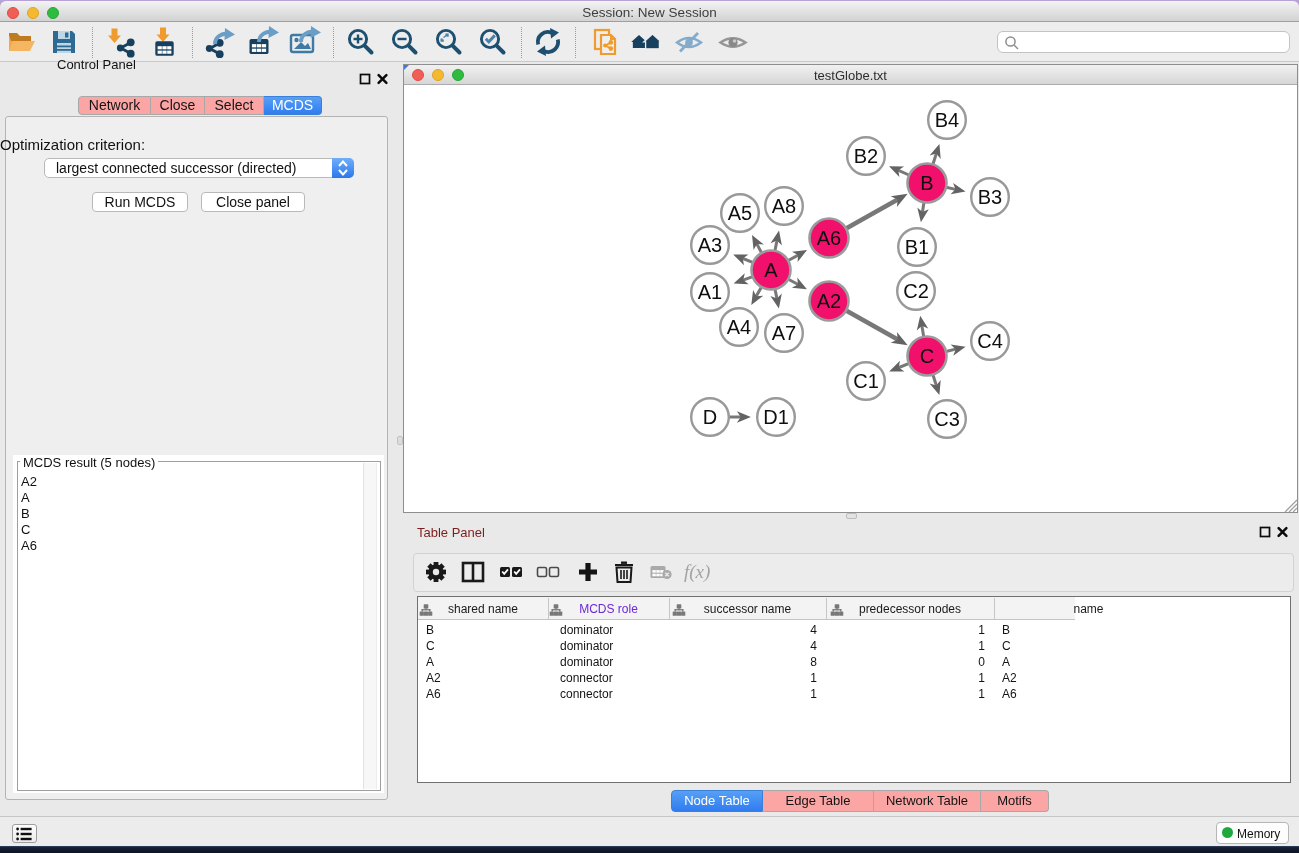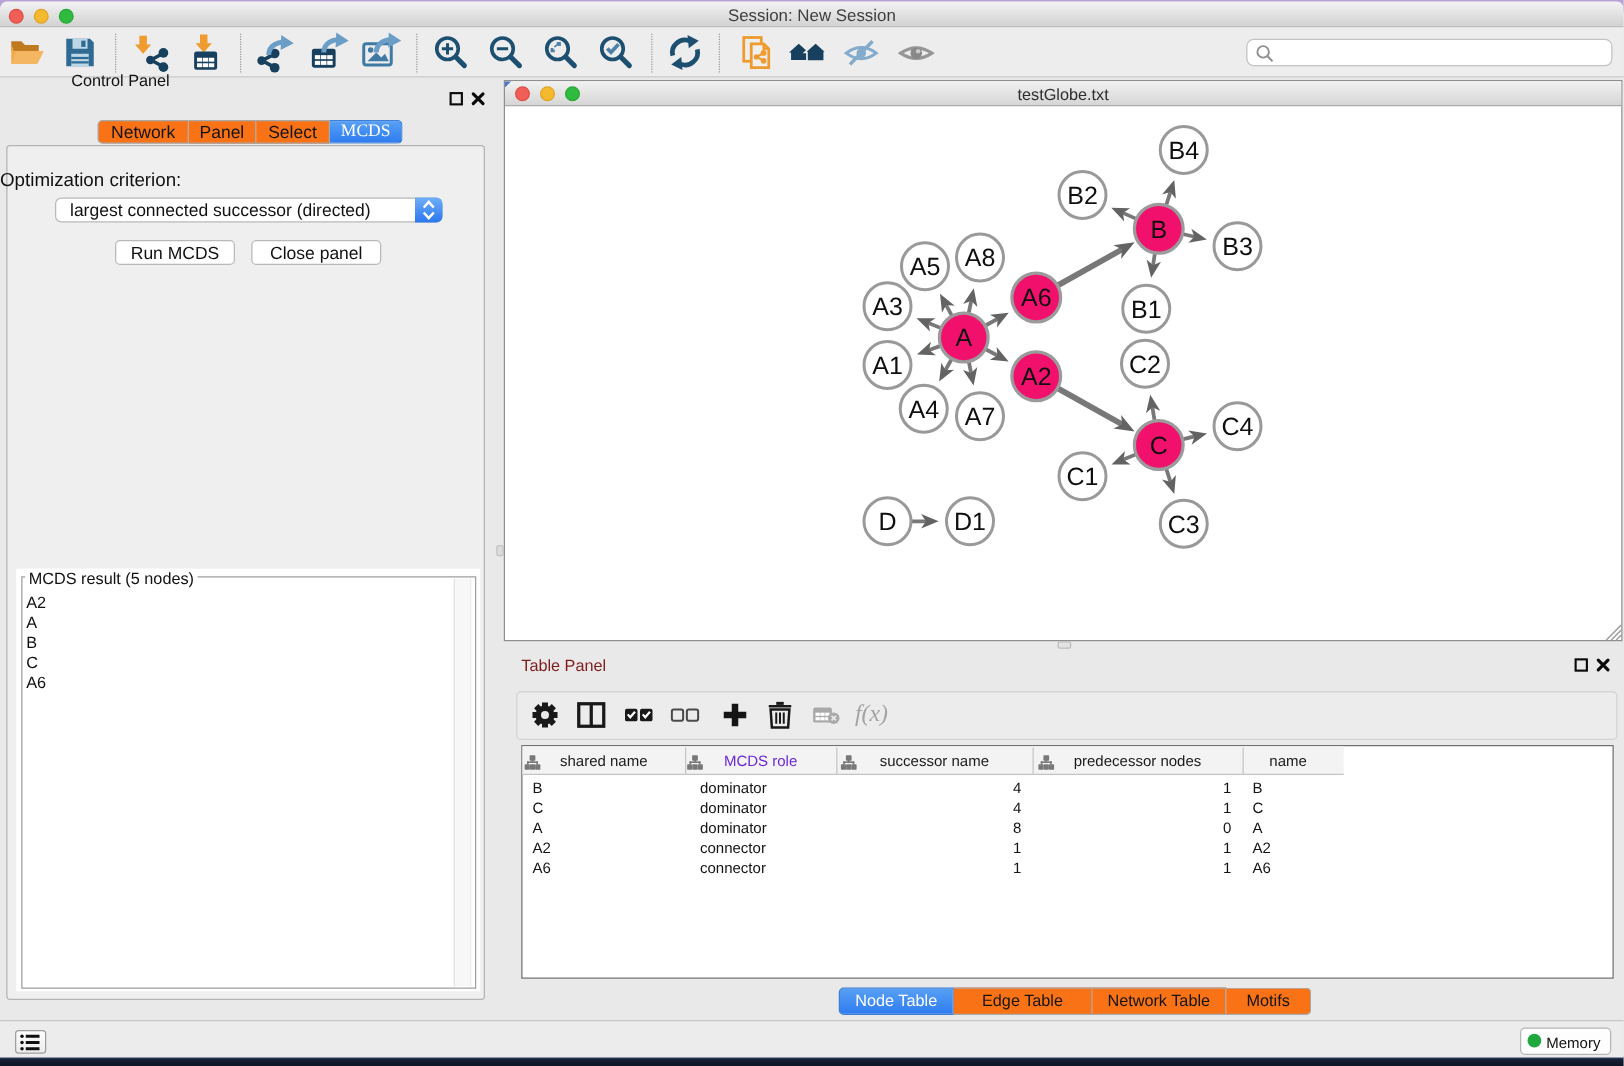--- a/index.html
+++ b/index.html
@@ -1,20 +1,20 @@
 <!DOCTYPE html>
 <html><head><meta charset="utf-8"><style>
 * { margin:0; padding:0; box-sizing:border-box; }
 html,body { width:1299px; height:853px; overflow:hidden; }
 body { font-family:"Liberation Sans", sans-serif; background:#e9e9e9; position:relative; }
 .abs { position:absolute; }
 .vsep { position:absolute; top:27px; height:31px; width:0; border-left:1px dotted #9b9b9b; }
 .trafficlight { position:absolute; width:12px; height:12px; border-radius:50%; }
 .seg { position:absolute; display:flex; }
-.seg span { display:block; background:#f97316; color:#141414; text-align:center; border:1px solid #a8a8a8; border-left:none; line-height:17px; }
+.seg span { display:block; background:#fca5a5; color:#141414; text-align:center; border:1px solid #a8a8a8; border-left:none; line-height:17px; }
 .seg span:first-child { border-left:1px solid #a8a8a8; border-radius:4px 0 0 4px; }
 .seg span:last-child { border-radius:0 4px 4px 0; }
 .seg span.sel { background:linear-gradient(#57a0f5,#2f7cf0); color:#fff; border-color:#3c7fd8; }
 </style></head><body>
 
 <div class="abs" style="left:0;top:0;width:1299px;height:10px;background:#b7a1d6;"></div>
 <div class="abs" style="left:0;top:845px;width:1299px;height:8px;background:linear-gradient(#45587c,#141d33 35%,#0d1425);"></div>
 
 <div class="abs" style="left:0;top:1px;width:1299px;height:21px;background:linear-gradient(#f3f3f3,#d2d2d2);border-bottom:1px solid #9f9f9f;border-radius:6px 6px 0 0;"></div>
 <div class="trafficlight" style="left:7px;top:7px;background:#f15e56;border:0.5px solid #dd4e46;"></div>
@@ -172,23 +172,23 @@
 <div class="abs" style="left:13px;top:57px;font-size:13px;color:#111;margin-left:44px;">Control Panel</div>
 <svg width="34" height="18" viewBox="0 0 34 18" style="position:absolute;left:357px;top:70px;">
     <rect x="3.5" y="4.5" width="9" height="9" fill="none" stroke="#0a0a0a" stroke-width="1.7"></rect>
     <g transform="translate(25.5,9)">
       <path d="M-3.9,-3.9 L3.9,3.9 M3.9,-3.9 L-3.9,3.9" stroke="#0a0a0a" stroke-width="2.5" stroke-linecap="round"></path>
     </g>
   </svg>
 <div class="abs" style="left:5px;top:116px;width:383px;height:684px;background:#efefef;border:1px solid #b3b3b3;border-radius:3px;"></div>
 <div class="seg" style="left:78px;top:96px;font-size:14px;">
 <span style="width:73px;">Network</span>
-    <span style="width:54px;">Panel</span>
+    <span style="width:54px;">Close</span>
     <span style="width:59px;">Select</span>
-    <span class="sel" style="width:58px;font-family:Liberation Serif, serif;">MCDS</span>
+    <span class="sel" style="width:58px;">MCDS</span>
 </div>
 
 <div class="abs" style="left:0px;top:136px;width:396px;text-align:left;font-size:15px;color:#111;">Optimization criterion:</div>
 <div class="abs" style="left:44px;top:158px;width:310px;height:20px;background:#fff;border:1px solid #b9b9b9;border-radius:5px;"></div>
 <div class="abs" style="left:56px;top:160px;font-size:14px;color:#111;">largest connected successor (directed)</div>
 <div class="abs" style="left:332px;top:158px;width:22px;height:20px;background:linear-gradient(#6faef8,#2a78ef);border-radius:0 5px 5px 0;"></div>
 <svg width="22" height="20" viewBox="0 0 22 20" style="position:absolute;left:332px;top:158px;">
     <path d="M7,8 L11,3.5 L15,8" fill="none" stroke="#fff" stroke-width="2"></path>
     <path d="M7,12 L11,16.5 L15,12" fill="none" stroke="#fff" stroke-width="2"></path>
   </svg>
@@ -414,21 +414,21 @@
       <rect x="-4.4" y="-0.9" width="8.8" height="1.3"></rect>
       <rect x="-0.65" y="-2.2" width="1.3" height="2.4"></rect>
       <rect x="-4.4" y="-0.9" width="1.3" height="2.4"></rect>
       <rect x="3.1" y="-0.9" width="1.3" height="2.4"></rect>
     </g>
   </svg>
 <div class="abs" style="left:418px;top:602px;width:130px;text-align:center;font-size:12px;color:#1a1a1a;">shared name</div>
 <div class="abs" style="left:548px;top:602px;width:121px;text-align:center;font-size:12px;color:#6d28d9;">MCDS role</div>
 <div class="abs" style="left:669px;top:602px;width:157px;text-align:center;font-size:12px;color:#1a1a1a;">successor name</div>
 <div class="abs" style="left:826px;top:602px;width:168px;text-align:center;font-size:12px;color:#1a1a1a;">predecessor nodes</div>
-<div class="abs" style="left:990px;top:602px;width:81px;text-align:center;font-size:12px;color:#1a1a1a;">name</div>
+<div class="abs" style="left:1048px;top:602px;width:81px;text-align:center;font-size:12px;color:#1a1a1a;">name</div>
 <div class="abs" style="left:426px;top:623px;font-size:12px;color:#141414;">B</div>
 <div class="abs" style="left:560px;top:623px;font-size:12px;color:#141414;">dominator</div>
 <div class="abs" style="left:717px;top:623px;width:100px;text-align:right;font-size:12px;color:#141414;">4</div>
 <div class="abs" style="left:885px;top:623px;width:100px;text-align:right;font-size:12px;color:#141414;">1</div>
 <div class="abs" style="left:1002px;top:623px;font-size:12px;color:#141414;">B</div>
 <div class="abs" style="left:426px;top:639px;font-size:12px;color:#141414;">C</div>
 <div class="abs" style="left:560px;top:639px;font-size:12px;color:#141414;">dominator</div>
 <div class="abs" style="left:717px;top:639px;width:100px;text-align:right;font-size:12px;color:#141414;">4</div>
 <div class="abs" style="left:885px;top:639px;width:100px;text-align:right;font-size:12px;color:#141414;">1</div>
 <div class="abs" style="left:1002px;top:639px;font-size:12px;color:#141414;">C</div>

